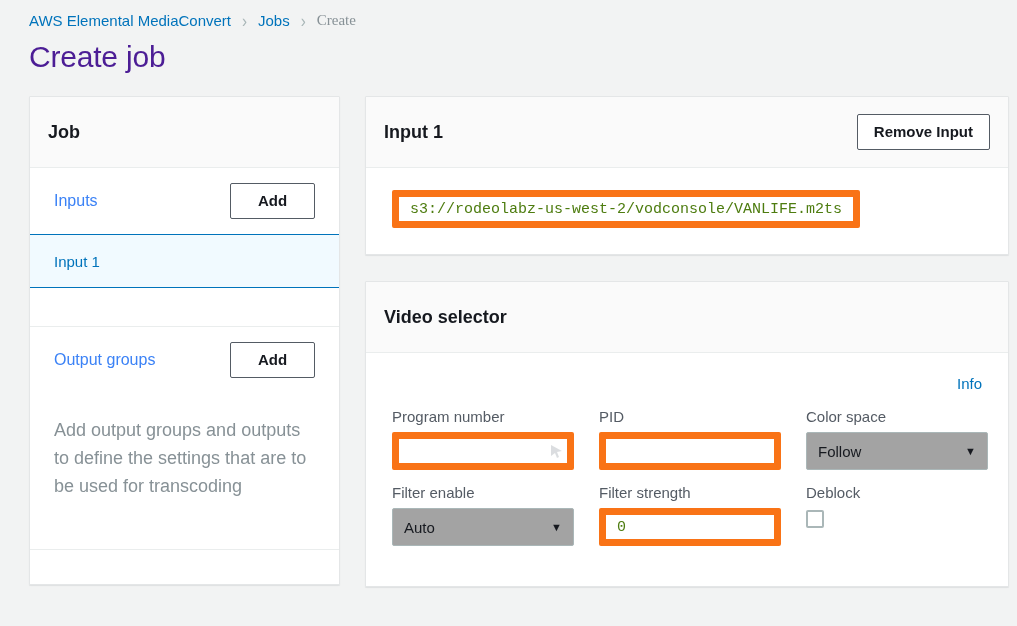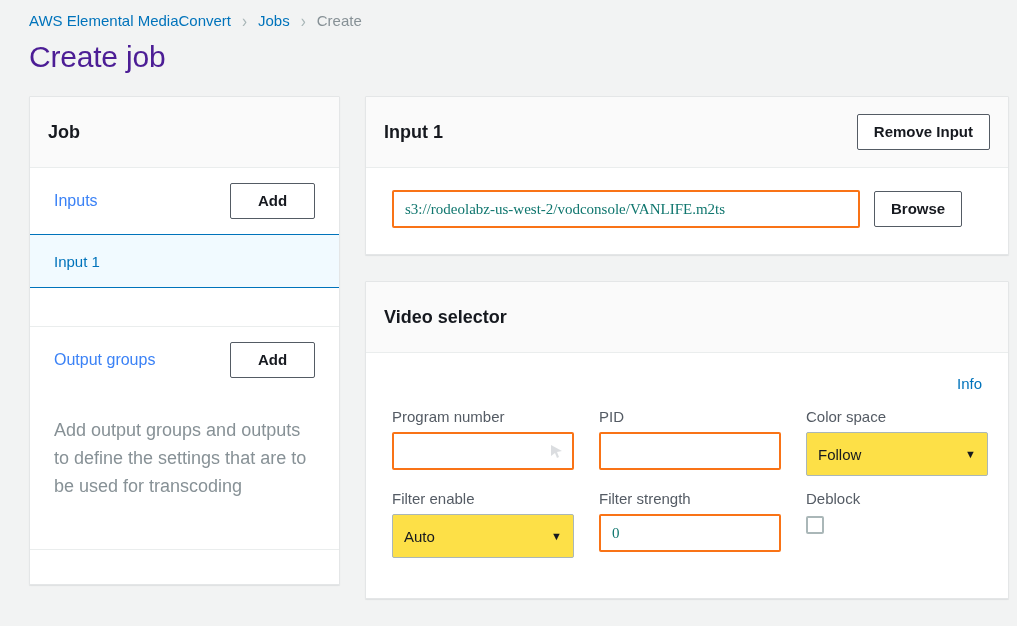--- a/index.html
+++ b/index.html
@@ -13,21 +13,21 @@
   }
 
   
   .breadcrumb {
     display: flex; align-items: center;
     padding: 12px 0 0 29px;
     font-size: 15px;
     height: 28px;
   }
   .crumb-link { color: #0073bb; cursor: pointer; white-space: nowrap; }
-  .crumb-current { color: #879196; white-space: nowrap; }
+  .crumb-current { color: #879196; white-space: nowrap; font-family: Liberation Serif, serif; }
   .crumb-sep {
     color: #aab7b8;
     margin: 0 11px;
     font-size: 15px;
     line-height: 1;
     display: inline-block;
     transform: scaleY(1.25);
   }
 
   
@@ -120,26 +120,26 @@
   }
   .btn-add { min-width: 85px; text-align: center; }
 
   
   .main { flex: 1 1 auto; min-width: 0; display: flex; flex-direction: column; gap: 26px; }
   .panel-body { padding: 22px 26px 26px 26px; }
 
   .file-row { display: flex; align-items: center; gap: 14px; }
   .text-input {
     background: #ffffff;
-    border: 2px solid #f97316;
+    border: 7px solid #f97316;
     border-radius: 2px;
     height: 38px;
-    font-family: Liberation Serif, serif;
-    font-size: 15px;
-    color: #0f766e;
+    font-family: Liberation Mono, monospace;
+    font-size: 15px;
+    color: #4d7c0f;
     padding: 0 11px;
     outline: none;
   }
   .file-input { flex: 1 1 auto; min-width: 0; max-width: 468px; }
 
   .info-link {
     color: #0073bb;
     font-size: 15px;
     text-decoration: none;
     cursor: pointer;
@@ -159,24 +159,24 @@
     color: #545b64;
     margin-bottom: 7px;
   }
   .field-control-wrap { position: relative; }
   .ctl-sm { width: 182px; }
   .ctl-md { width: 182px; }
   .ctl-lg { width: 182px; }
 
   .select-box {
     position: relative;
-    background: #fde047;
+    background: #a3a3a3;
     border: 1px solid #aab7b8;
     border-radius: 2px;
-    height: 44px;
+    height: 38px;
     display: flex;
     align-items: center;
     padding: 0 11px;
     font-size: 15px;
     color: #16191f;
     cursor: pointer;
   }
   .select-value { flex: 1 1 auto; }
   .select-caret {
     font-size: 11px;
@@ -249,21 +249,20 @@
   <div class="main">
 
     <section class="panel">
       <div class="panel-header">
         <h2 class="panel-title">Input 1</h2>
         <button class="btn">Remove Input</button>
       </div>
       <div class="panel-body">
         <div class="file-row">
           <input class="text-input file-input" type="text" value="s3://rodeolabz-us-west-2/vodconsole/VANLIFE.m2ts" style="">
-          <button class="btn">Browse</button>
         </div>
       </div>
     </section>
 
     <section class="panel">
       <div class="panel-header">
         <h2 class="panel-title">Video selector</h2>
       </div>
       <div class="panel-body">
         <div class="info-row">

